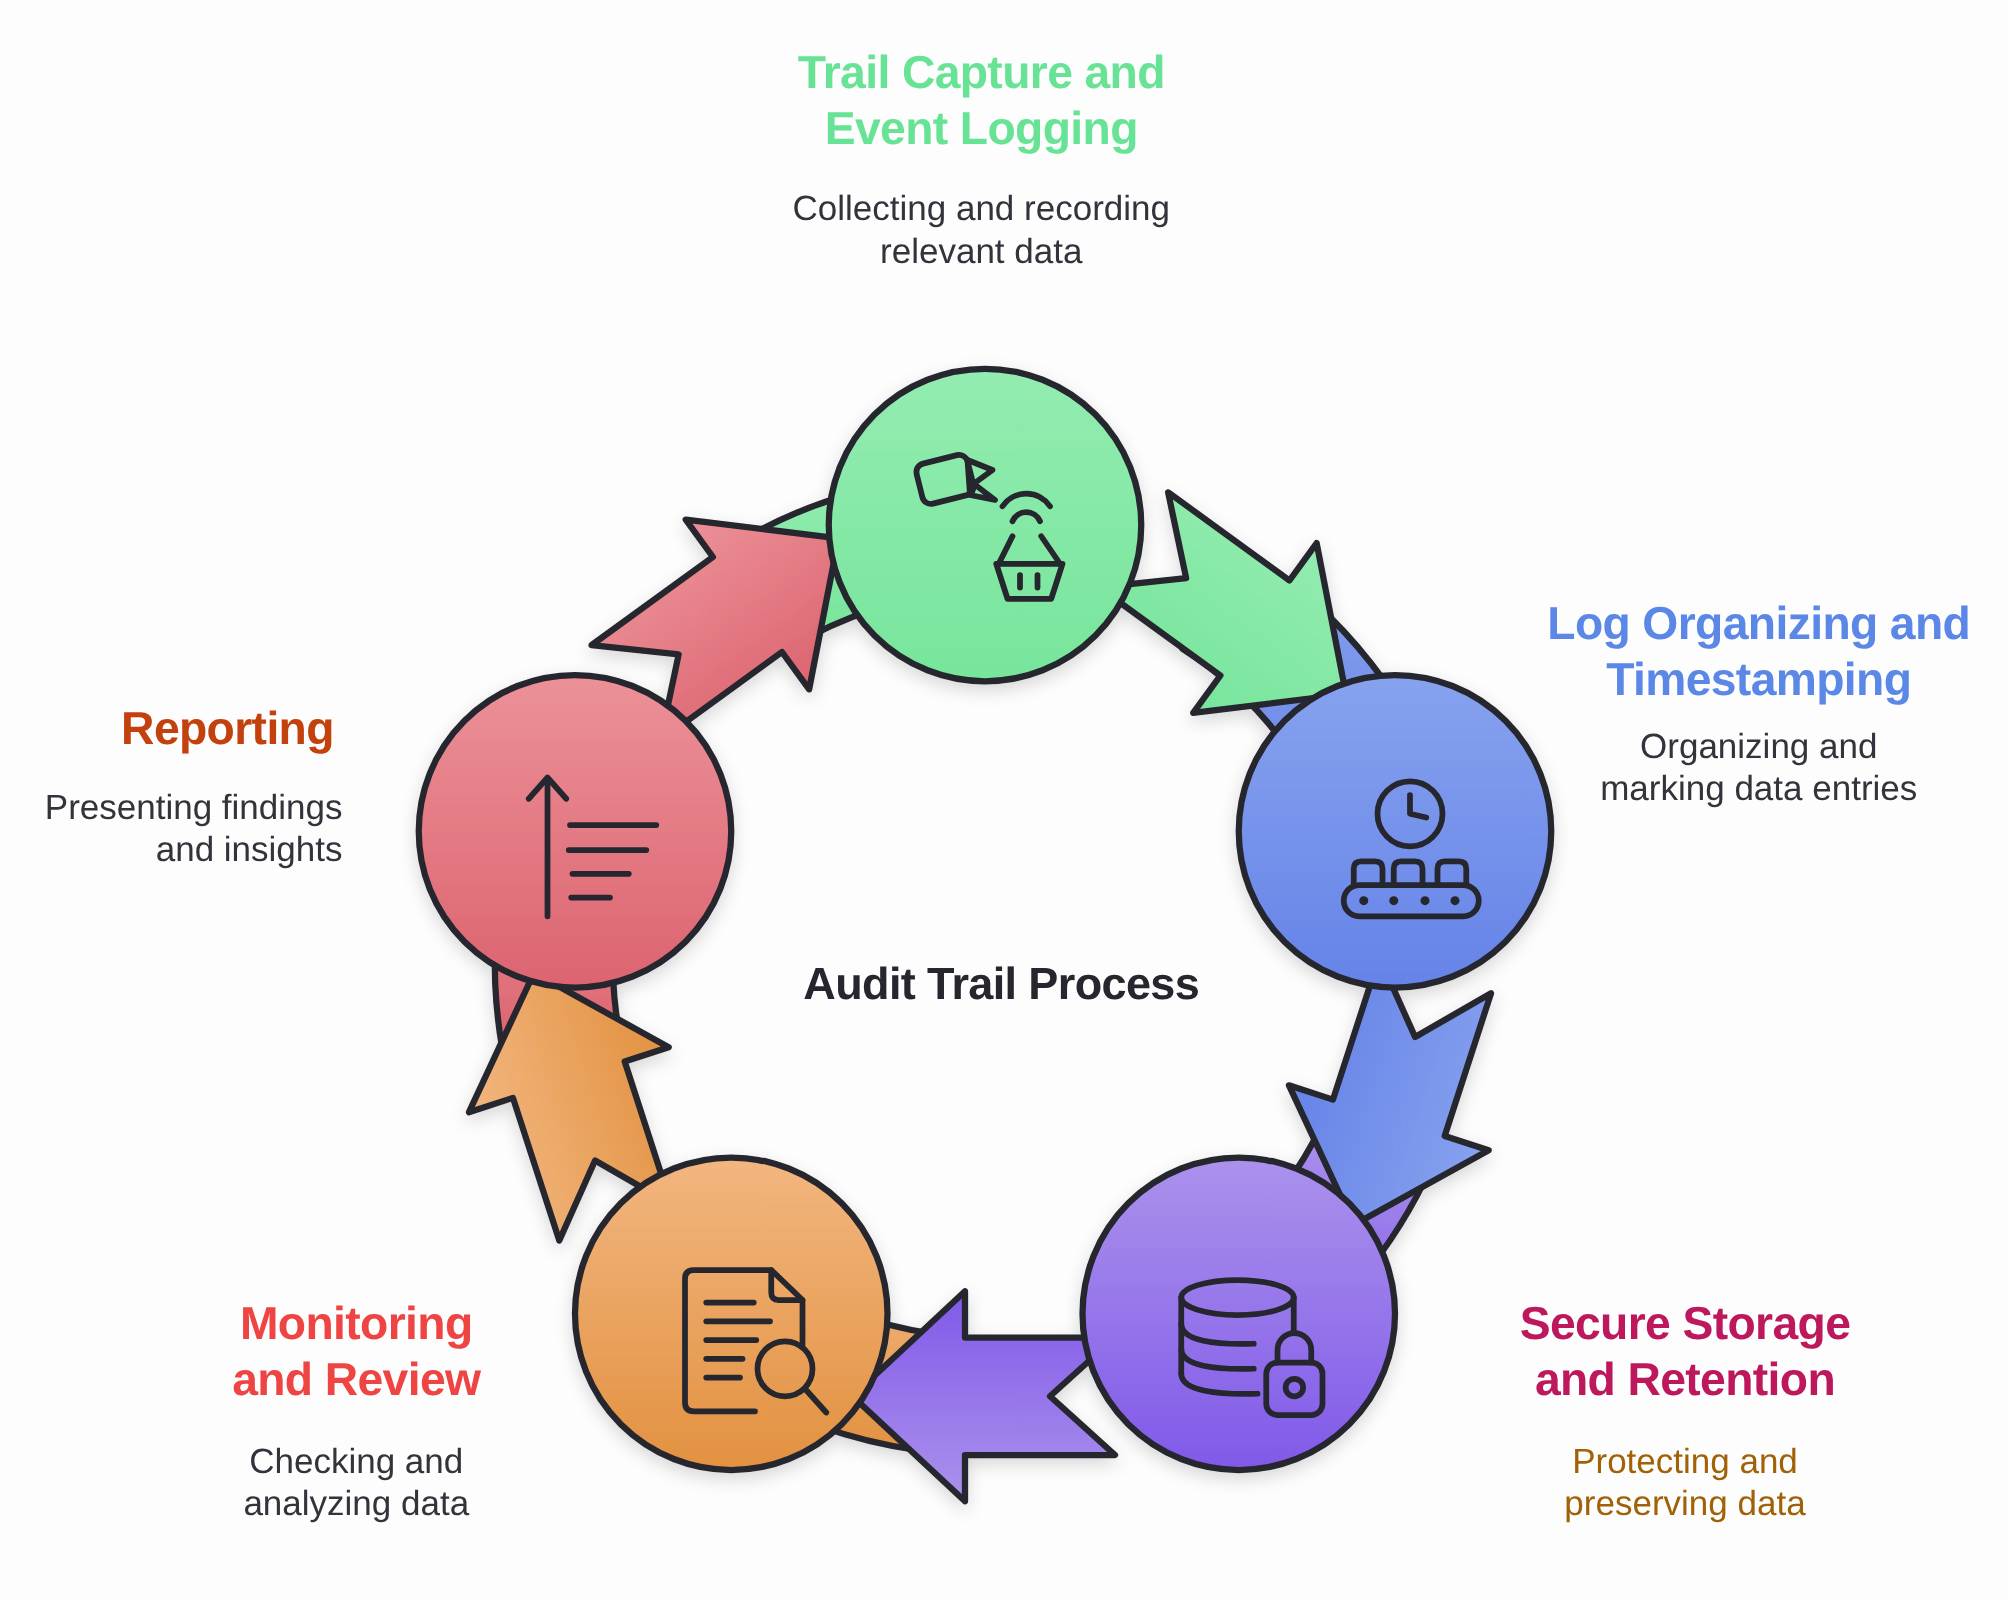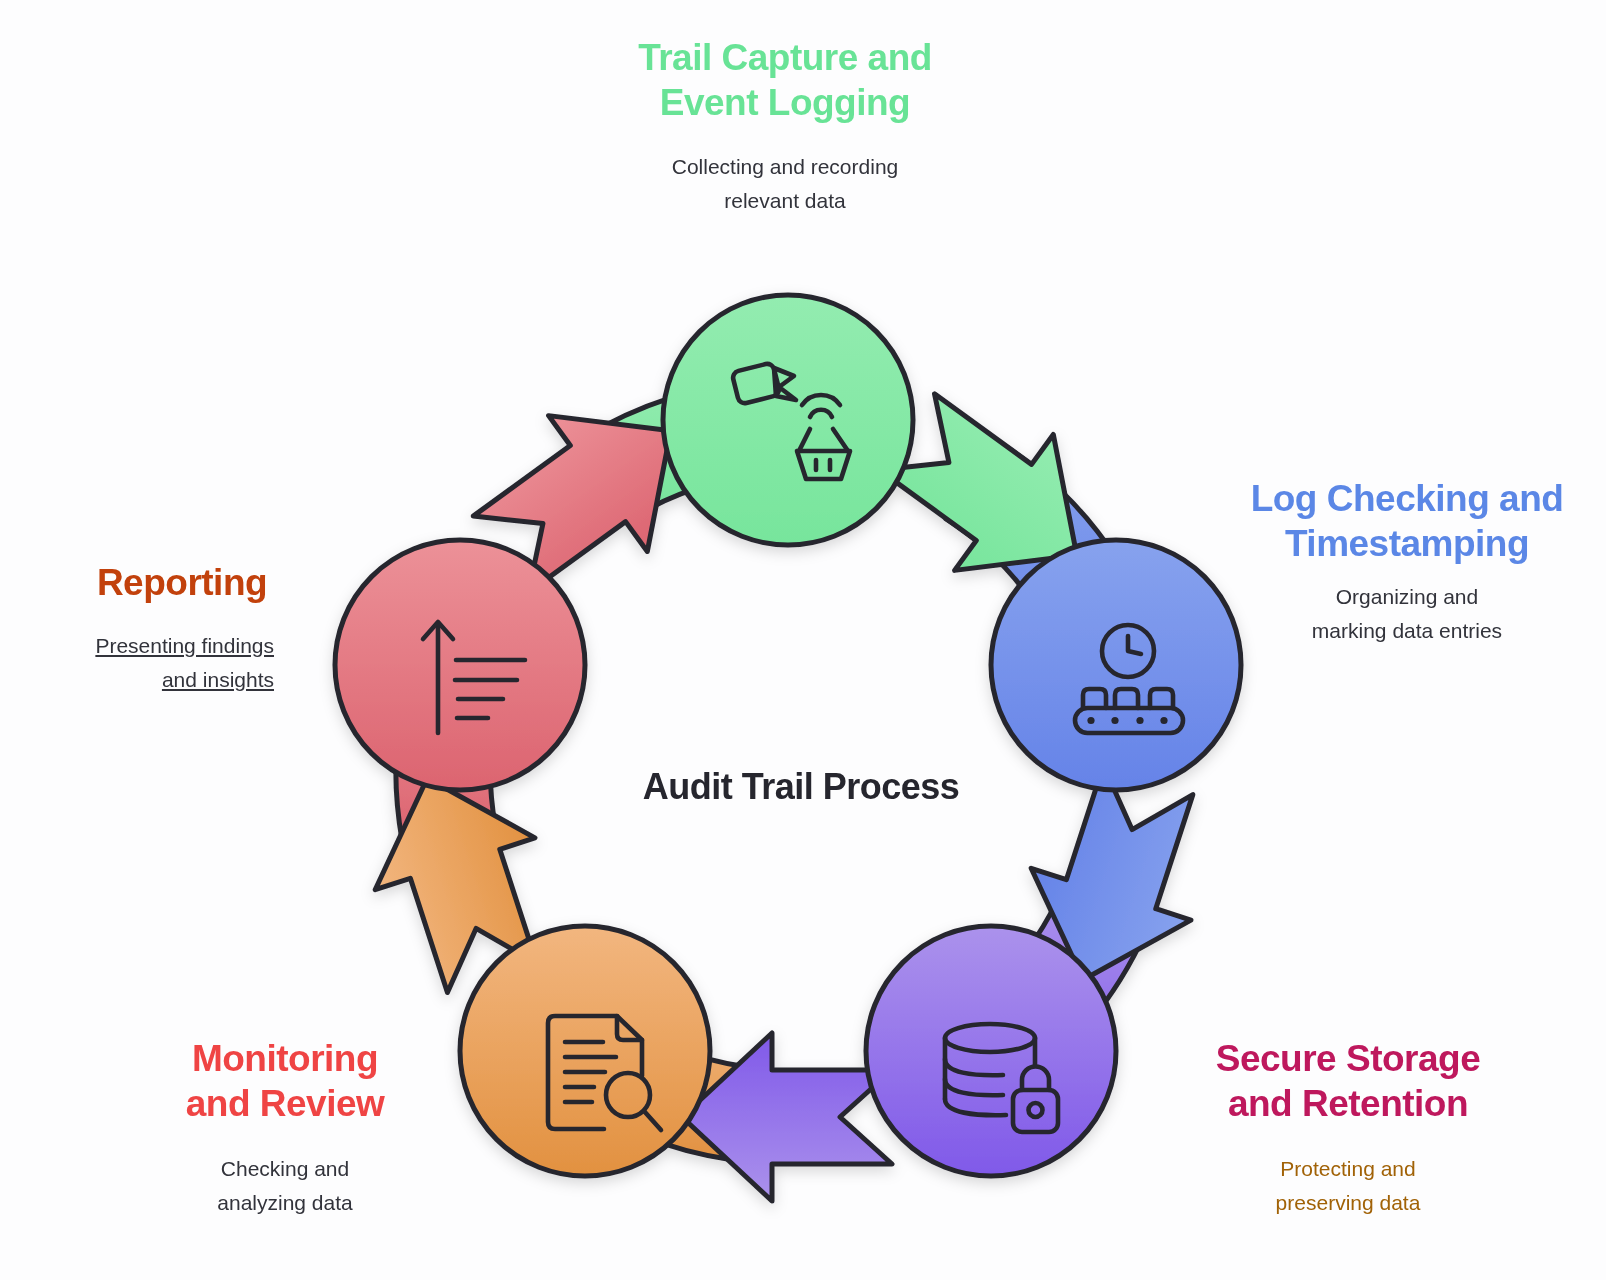--- a/index.html
+++ b/index.html
@@ -8,21 +8,21 @@
     font-family:"Liberation Sans","DejaVu Sans",sans-serif;
   }
   .canvas{position:absolute;inset:0;}
   svg{position:absolute;left:0;top:0;}
   .label{position:absolute;}
   .heading{
     font-weight:bold;font-size:37px;line-height:45px;
     letter-spacing:-0.5px;white-space:pre-line;text-align:center;
   }
   .desc{
-    font-size:21px;line-height:34px;white-space:pre-line;text-align:center;
+    font-size:28px;line-height:34px;white-space:pre-line;text-align:center;
   }
   .center-title{
     position:absolute;left:551px;top:762px;width:500px;
     font-weight:bold;font-size:36px;line-height:50px;
     letter-spacing:-0.5px;text-align:center;white-space:nowrap;
   }
   .ink-stroke{stroke-linecap:round;stroke-linejoin:round;}
 </style>
 </head>
 <body style="background: rgb(253, 253, 254);">
@@ -139,21 +139,21 @@
   </svg>
 
   <div class="label" style="left:475px;top:35px;width:620px;">
     <div class="heading" style="color: rgb(104, 227, 150);">Trail Capture and
 Event Logging</div>
     <div class="desc" style="margin-top: 25px; color: rgb(50, 51, 59);">Collecting and recording
 relevant data</div>
   </div>
 
   <div class="label" style="left:1217px;top:476px;width:380px;">
-    <div class="heading" style="color: rgb(91, 135, 230);">Log Checking and
+    <div class="heading" style="color: rgb(91, 135, 230);">Log Organizing and
 Timestamping</div>
     <div class="desc" style="margin-top: 14px; color: rgb(50, 51, 59);">Organizing and
 marking data entries</div>
   </div>
 
   <div class="label" style="left:1158px;top:1036px;width:380px;">
     <div class="heading" style="color: #be185d;">Secure Storage
 and Retention</div>
     <div class="desc" style="margin-top: 26px; color: #a16207;">Protecting and
 preserving data</div>
@@ -161,18 +161,18 @@
 
   <div class="label" style="left:95px;top:1036px;width:380px;">
     <div class="heading" style="color: #ef4444;">Monitoring
 and Review</div>
     <div class="desc" style="margin-top: 26px; color: rgb(50, 51, 59);">Checking and
 analyzing data</div>
   </div>
 
   <div class="label" style="left:1px;top:560px;width:362px;">
     <div class="heading" style="color: #c2410c;">Reporting</div>
-    <div class="desc" style="margin-top: 24px; width: 273px; text-align: right; color: rgb(50, 51, 59); text-decoration: underline;">Presenting findings
+    <div class="desc" style="margin-top: 24px; width: 273px; text-align: right; color: rgb(50, 51, 59);">Presenting findings
 and insights</div>
   </div>
 
   <div class="center-title" style="color: rgb(38, 38, 46);">Audit Trail Process</div>
 </div>
 
 </body></html>

